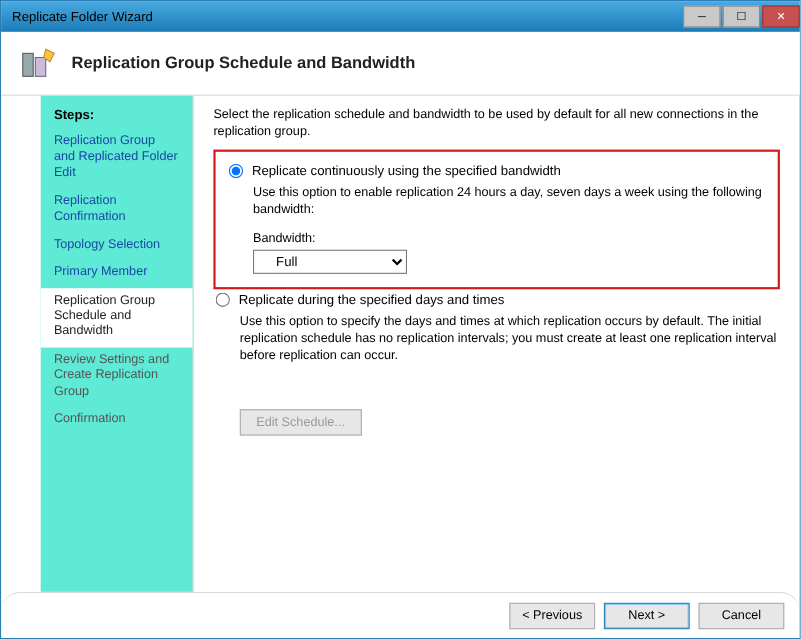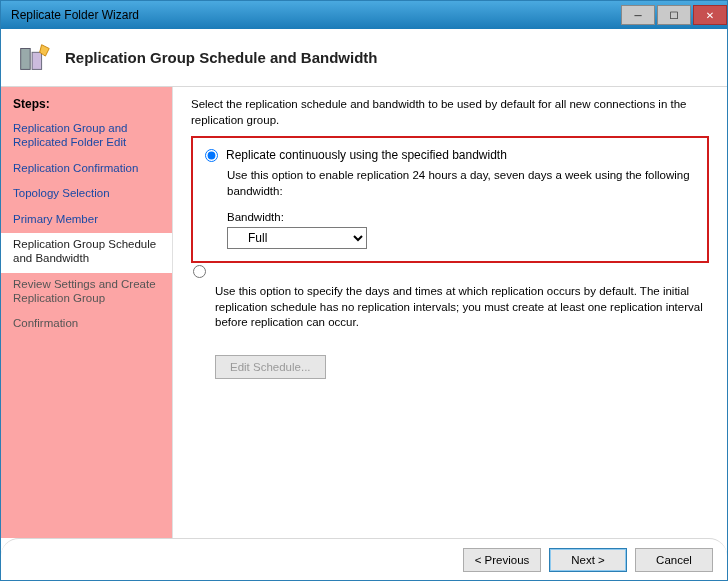--- a/index.html
+++ b/index.html
@@ -51,24 +51,25 @@
       width: 38px; height: 38px;
       margin-right: 12px;
     }
     .header-title { font-size: 15px; font-weight: 600; color: #222; }
     .body {
       flex: 1;
       display: flex;
       min-height: 0;
     }
     .sidebar {
-      width: 172px;
-      background: #fca5a5;
+      width: 139px;
+      background: #5eead4;
       border-right: 1px solid #e0e0e0;
       padding: 8px 0;
+      margin-left: 36px;
     }
     .steps-hdr {
       font-weight: 600;
       padding: 2px 12px 6px;
       font-size: 12px;
     }
     .step {
       padding: 4px 12px 7px;
       font-size: 11.5px;
       color: #1a49a5;
@@ -122,21 +123,21 @@
       padding: 1px 16px;
     }
     .option2 { margin-left: 2px; }
     .btn {
       height: 24px;
       padding: 0 14px;
       background: #e7e7e7;
       border: 1px solid #acacac;
       font-size: 11.5px;
       margin-left: 22px;
-      margin-top: 12px;
+      margin-top: 28px;
     }
     .btn:disabled { color: #9a9a9a; }
     .footer {
       height: 42px;
       border-top: 1px solid #d9d9d9;
       display: flex;
       align-items: center;
       justify-content: flex-end;
       gap: 8px;
       padding: 0 14px;
@@ -201,20 +202,21 @@
         <div class="option-desc">Use this option to enable replication 24 hours a day, seven days a week using the following bandwidth:</div>
         <span class="field-label">Bandwidth:</span>
         <select class="dropdown">
           <option>Full</option>
         </select>
       </div>
 
       <div class="option2">
         <label class="radio-row">
           <input type="radio" name="sched" style="">
+          <span>Replicate during the specified days and times</span>
         </label>
         <div class="option-desc">Use this option to specify the days and times at which replication occurs by default. The initial replication schedule has no replication intervals; you must create at least one replication interval before replication can occur.</div>
         <button class="btn" disabled="">Edit Schedule...</button>
       </div>
     </div>
   </div>
 
   <div class="footer">
     <button class="nav-btn">&lt; Previous</button>
     <button class="nav-btn primary">Next &gt;</button>

